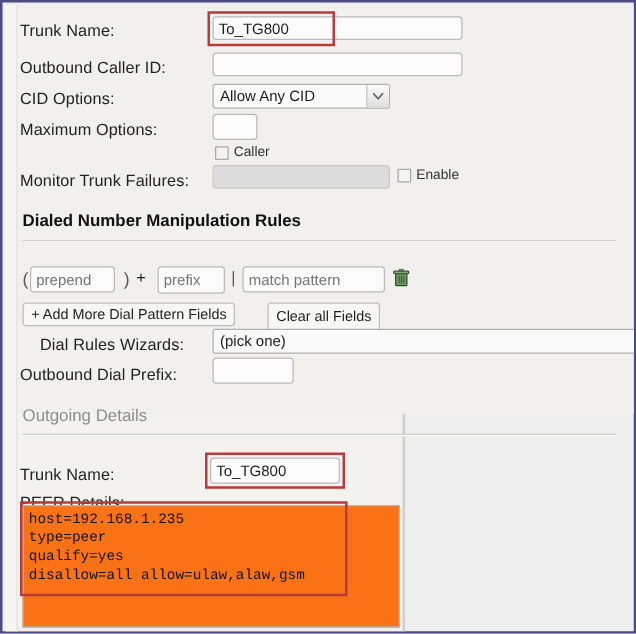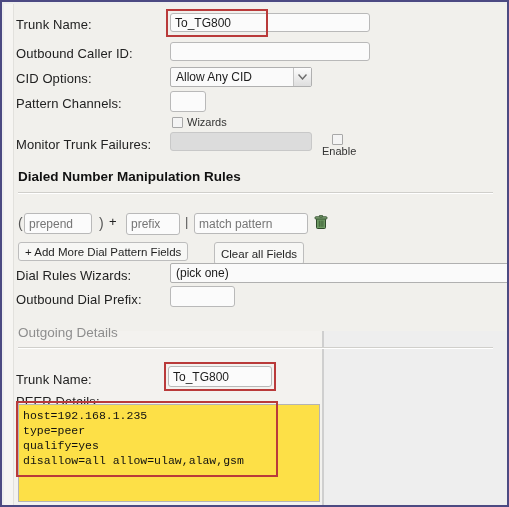--- a/index.html
+++ b/index.html
@@ -164,21 +164,21 @@
   }
   .plain {
     position: absolute;
     font-size: 13px;
     color: #3a3a3a;
   }
   .ta {
     position: absolute;
     box-sizing: border-box;
     border: 1px solid #b4b4b4;
-    background: #fde047;
+    background: #f97316;
     font-family: "Liberation Mono", monospace;
     font-size: 11.5px;
     line-height: 15px;
     color: #111111;
     padding: 3px 4px;
     white-space: pre;
     overflow: hidden;
     resize: none;
     outline: none;
   }
@@ -224,34 +224,34 @@
     <div class="sel" style="position:absolute; left:168px; top:65px; width:142px;">
       <span>Allow Any CID</span>
       <span class="sel-arrow">
         <svg width="9" height="6" viewBox="0 0 9 6">
             <path d="M0.5 0.5 L4.5 5 L8.5 0.5" fill="none" stroke="#6b6b6b" stroke-width="1.4"></path>
           </svg>
       </span>
     </div>
 
     <div class="row" style="left:14px; top:90px;">
-      <span class="lbl">Pattern Channels:</span>
+      <span class="lbl">Maximum Options:</span>
     </div>
     <input class="txt" style="position: absolute; left: 168px; top: 89px; width: 36px; height: 21px;" value="">
 
     <div style="position:absolute; left:170px; top:114px; display:flex; align-items:center;">
       <span class="chk"></span>
-      <span class="chk-lbl">Wizards</span>
+      <span class="chk-lbl">Caller</span>
     </div>
 
     <div class="row" style="left:14px; top:131px;">
       <span class="lbl">Monitor Trunk Failures:</span>
     </div>
     <input class="txt" disabled="" style="position: absolute; left: 168px; top: 130px; width: 142px;" value="">
-    <div style="position:absolute; left:316px; top:132px; display:flex; align-items:center;flex-direction:column;">
+    <div style="position:absolute; left:316px; top:132px; display:flex; align-items:center;">
       <span class="chk"></span>
       <span class="chk-lbl">Enable</span>
     </div>
 
     <div class="sec-head" style="left:16px; top:167px;">Dialed Number Manipulation Rules</div>
     <div class="sec-rule" style="left:16px; top:190px; width:475px;"></div>
 
     <span class="plain" style="left:16px; top:213px; font-size:14px; color:#555;">(</span>
     <input class="txt ph" style="position: absolute; left: 22px; top: 211px; width: 68px; height: 21px;" placeholder="prepend">
     <span class="plain" style="left:97px; top:213px; font-size:14px; color:#555;">)</span>
@@ -267,21 +267,21 @@
         <rect x="5.4" y="0.3" width="3.2" height="1.7" rx="0.5" fill="#86ac7b" stroke="#2f4a2a" stroke-width="0.8"></rect>
         <line x1="5.3" y1="5.6" x2="5.3" y2="11.8" stroke="#3b5c33" stroke-width="0.9"></line>
         <line x1="7.1" y1="5.6" x2="7.1" y2="11.8" stroke="#3b5c33" stroke-width="0.9"></line>
         <line x1="8.9" y1="5.6" x2="8.9" y2="11.8" stroke="#3b5c33" stroke-width="0.9"></line>
       </svg>
     </span>
 
     <div class="btn" style="position:absolute; left:16px; top:240px; height:19px;">+ Add More Dial Pattern Fields</div>
     <div class="btn" style="position:absolute; left:212px; top:240px; height:23px;">Clear all Fields</div>
 
-    <div class="row" style="left:14px; top:262px;">
+    <div class="row" style="left:30px; top:262px;">
       <span class="lbl">Dial Rules Wizards:</span>
     </div>
     <div class="sel" style="position:absolute; left:168px; top:261px; width:381px;">
       <span>(pick one)</span>
       <span class="sel-arrow">
         <svg width="9" height="6" viewBox="0 0 9 6">
             <path d="M0.5 0.5 L4.5 5 L8.5 0.5" fill="none" stroke="#6b6b6b" stroke-width="1.4"></path>
           </svg>
       </span>
     </div>

